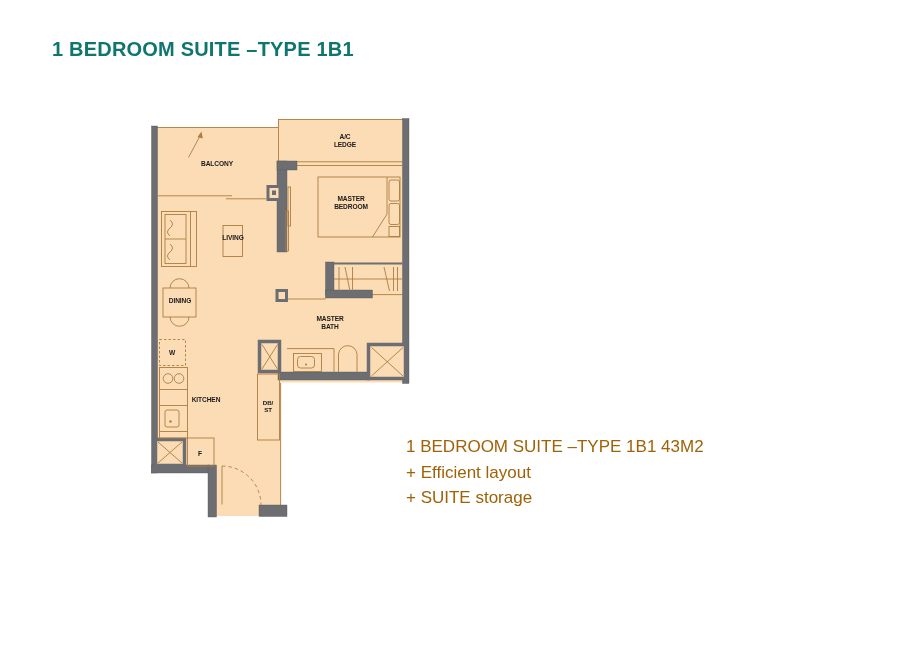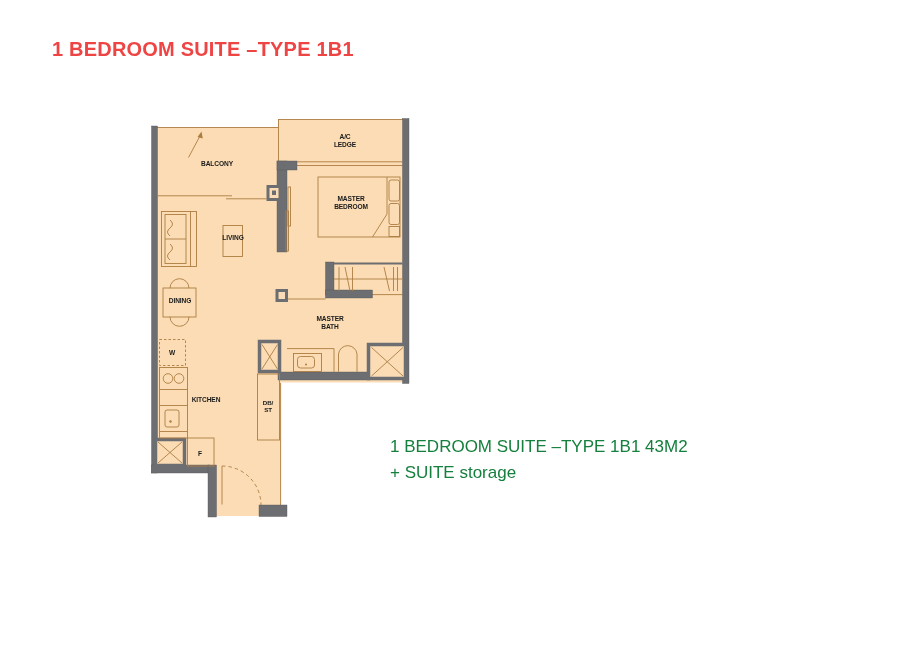--- a/index.html
+++ b/index.html
@@ -1,21 +1,21 @@
 <!DOCTYPE html>
 <html><head>
 <meta charset="utf-8">
 <style>
   html,body{margin:0;padding:0;background:#ffffff;}
   #page{position:relative;width:900px;height:658px;background:#ffffff;overflow:hidden;
         font-family:"Liberation Sans",sans-serif;}
   #main-title{position:absolute;left:52px;top:38px;font-size:20px;font-weight:bold;
-        color:#ef4444;letter-spacing:.2px;white-space:nowrap;}
+        color:#0f766e;letter-spacing:.2px;white-space:nowrap;}
   #plan-svg{position:absolute;left:145px;top:110px;width:275px;height:410px;}
-  #desc-block{position:absolute;left:390px;top:434px;font-size:17px;color:#15803d;
+  #desc-block{position:absolute;left:406px;top:434px;font-size:17px;color:#a16207;
         line-height:25.5px;white-space:nowrap;}
   .room-label{font-family:"Liberation Sans",sans-serif;font-size:6.6px;font-weight:bold;
         fill:#1a1a1a;text-anchor:middle;letter-spacing:-0.1px;}
   .room-label.small{font-size:6.2px;}
   .wall{fill:#6d6e71;stroke:#57585b;stroke-width:0.4;}
   .thinline{stroke:#ad7d42;stroke-width:0.9;fill:none;}
   .furn{stroke:#ad7d42;stroke-width:0.9;fill:none;}
   .xbox{fill:#fbdcb5;stroke:#6d6e71;stroke-width:3.5;}
 </style>
 </head>
@@ -145,16 +145,17 @@
       <text class="room-label" x="200" y="456">F</text>
       <text class="room-label small" x="268" y="405">DB/</text>
       <text class="room-label small" x="268" y="412">ST</text>
       <text class="room-label" x="330" y="321">MASTER</text>
       <text class="room-label" x="330" y="329">BATH</text>
     </g>
   </svg>
 
   <div id="desc-block">
     <div>1 BEDROOM SUITE –TYPE 1B1 43M2</div>
+    <div>+ Efficient layout</div>
     <div>+ SUITE storage</div>
   </div>
 
 </div>
 
 </body></html>

